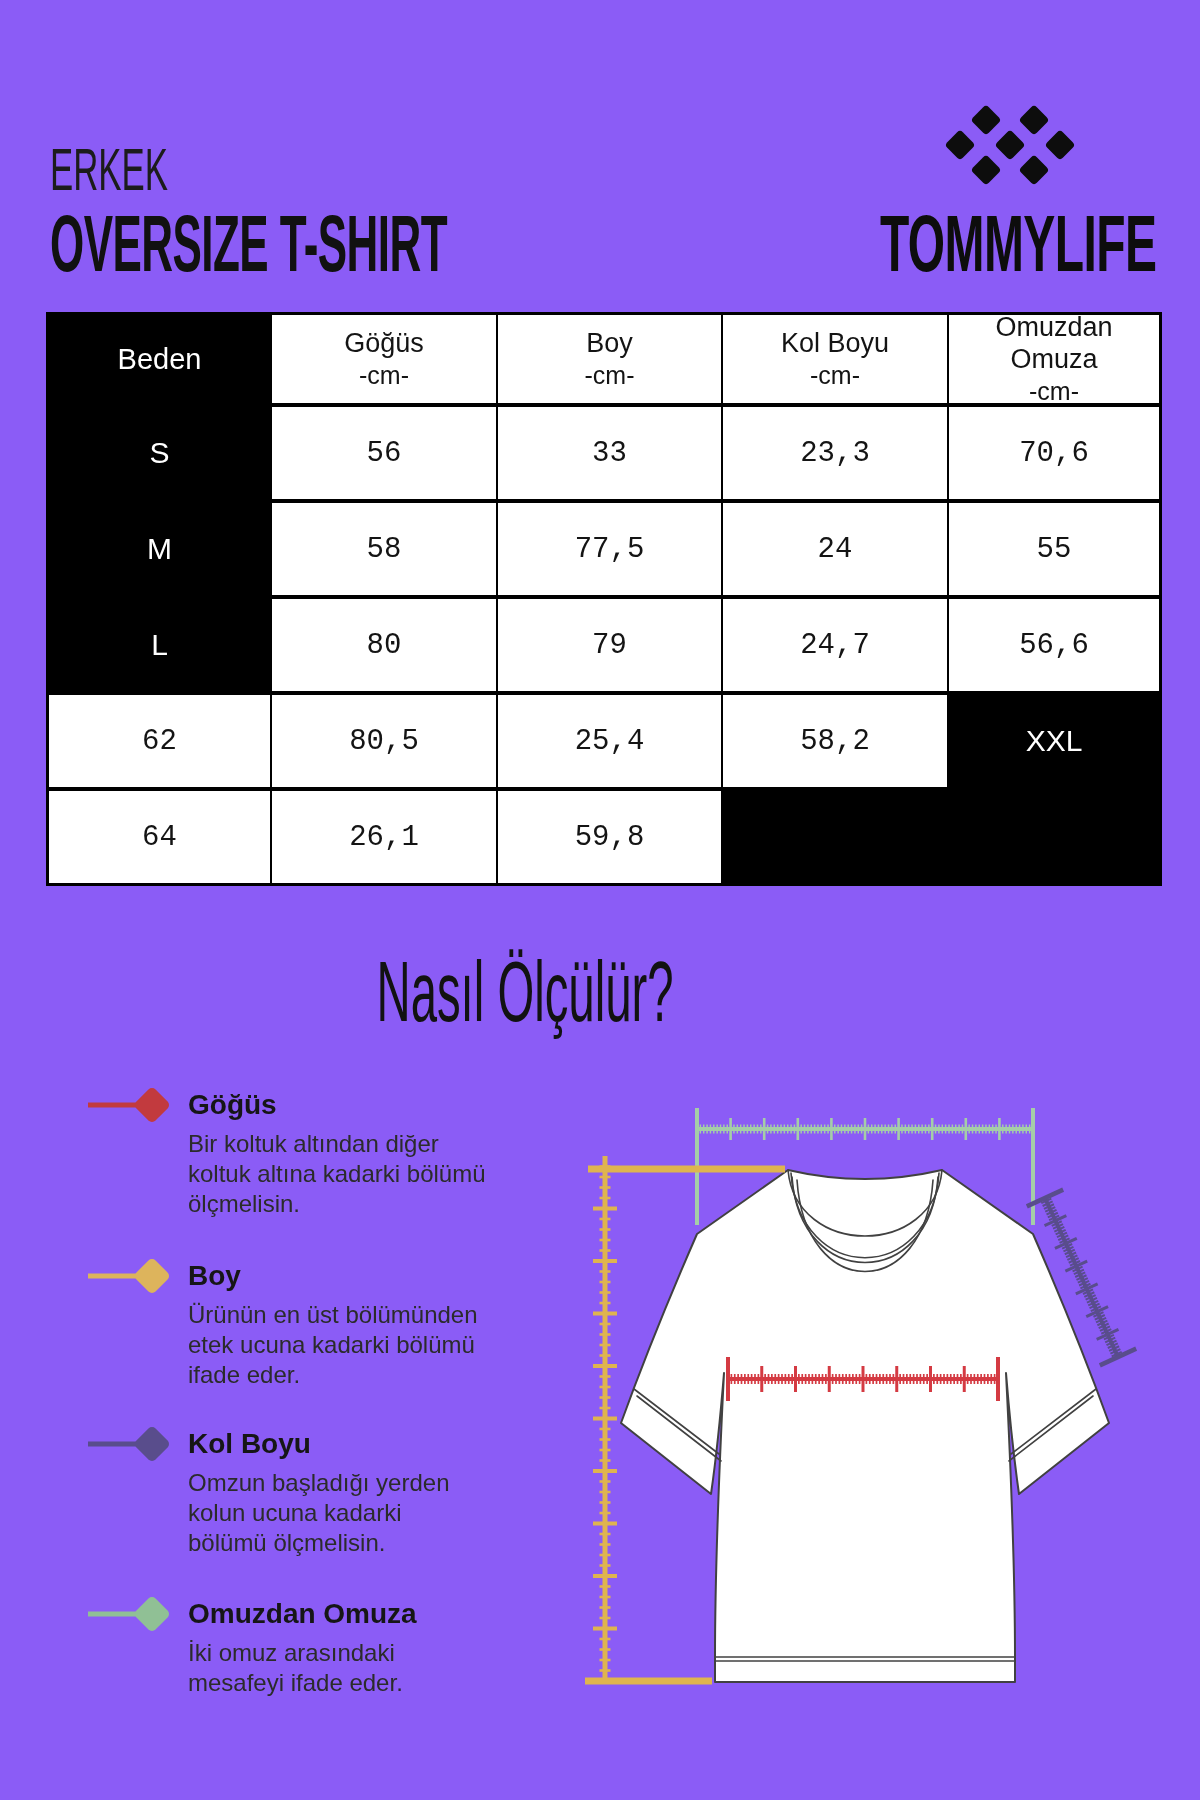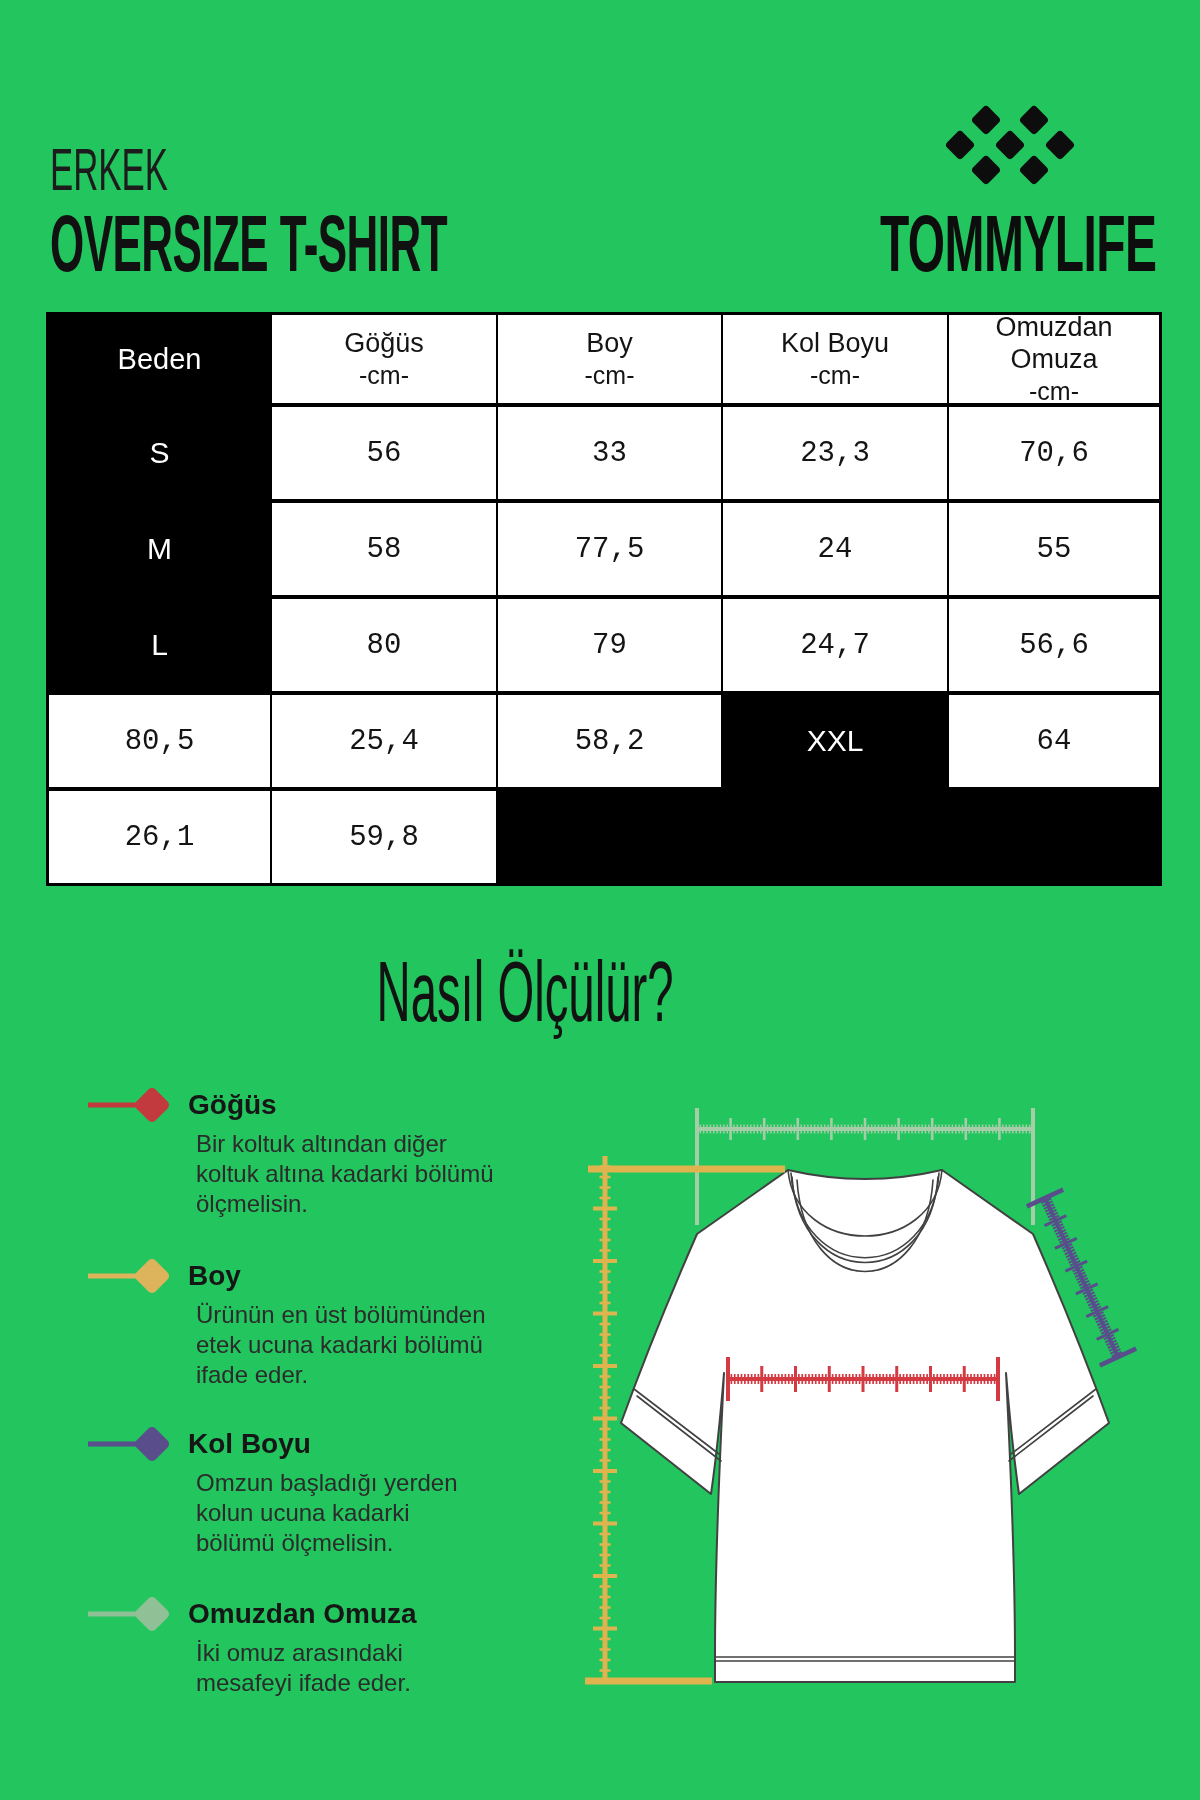--- a/index.html
+++ b/index.html
@@ -1,16 +1,16 @@
 <!DOCTYPE html>
 <html><head>
 <meta charset="utf-8">
 <style>
   html,body{margin:0;padding:0;background:#fff;}
-  .page{position:relative;width:1200px;height:1800px;background:#22c55e;overflow:hidden;
+  .page{position:relative;width:1200px;height:1800px;background:#8b5cf6;overflow:hidden;
         font-family:"Liberation Sans",sans-serif;color:#141414;}
 
   
   .category{position:absolute;left:50px;top:140px;font-size:60px;font-weight:400;
             letter-spacing:0px;color:#1c1c1c;transform:scaleX(.58);transform-origin:left top;
             white-space:nowrap;line-height:1;}
   .product{position:absolute;left:50px;top:204px;font-size:80px;font-weight:700;
            color:#111;transform:scaleX(.55);transform-origin:left top;white-space:nowrap;line-height:1;
            letter-spacing:-1px;}
   .logo{position:absolute;left:940px;top:98px;width:140px;height:94px;}
@@ -33,21 +33,21 @@
 
   
   .howto-title{position:absolute;left:525px;top:944px;font-size:86px;font-weight:400;color:#121212;
                white-space:nowrap;transform:translateX(-50%) scaleX(.55);transform-origin:center top;
                line-height:1.1;}
 
   .legend-item{position:absolute;left:88px;display:flex;align-items:flex-start;}
   .lmark{width:100px;height:44px;flex:0 0 100px;margin-top:-7px;}
   .ltext{margin-left:0px;max-width:345px;}
   .ltitle{font-size:28px;font-weight:700;color:#161616;line-height:1.1;margin:0 0 8px 0;}
-  .ldesc{font-size:24px;color:#2b2b2b;line-height:30px;white-space:pre-line;margin-left:8px;}
+  .ldesc{font-size:24px;color:#2b2b2b;line-height:30px;white-space:pre-line;}
 
   .diagram{position:absolute;left:500px;top:980px;pointer-events:none;}
   .shirt{fill:#ffffff;stroke:#414141;stroke-width:2;stroke-linejoin:round;stroke-linecap:round;}
   .sline{fill:none;stroke:#414141;stroke-width:1.6;stroke-linecap:round;}
 </style>
 </head>
 <body>
 
 <div class="page">
 
@@ -130,20 +130,23 @@
     <div class="cell">
         <span class="val">79</span>
       </div>
     <div class="cell">
         <span class="val">24,7</span>
       </div>
     <div class="cell">
         <span class="val">56,6</span>
       </div>
 
+    <div class="cell">
+        <span class="val">62</span>
+      </div>
     <div class="cell">
         <span class="val">80,5</span>
       </div>
     <div class="cell">
         <span class="val">25,4</span>
       </div>
     <div class="cell">
         <span class="val">58,2</span>
       </div>
 

